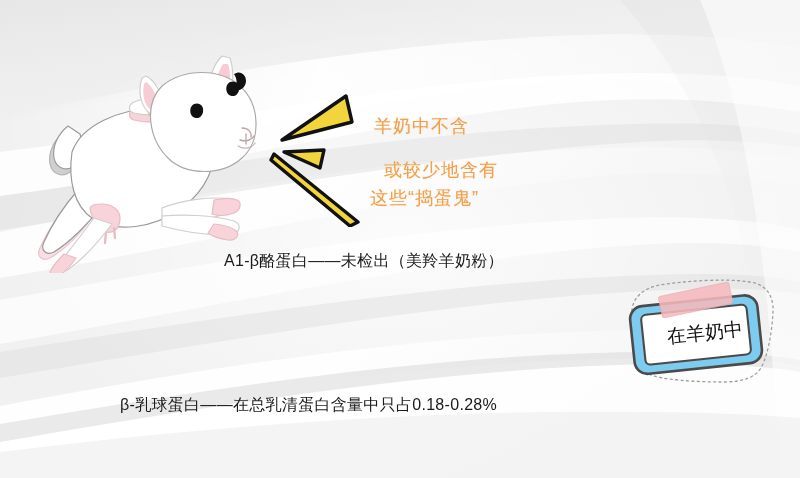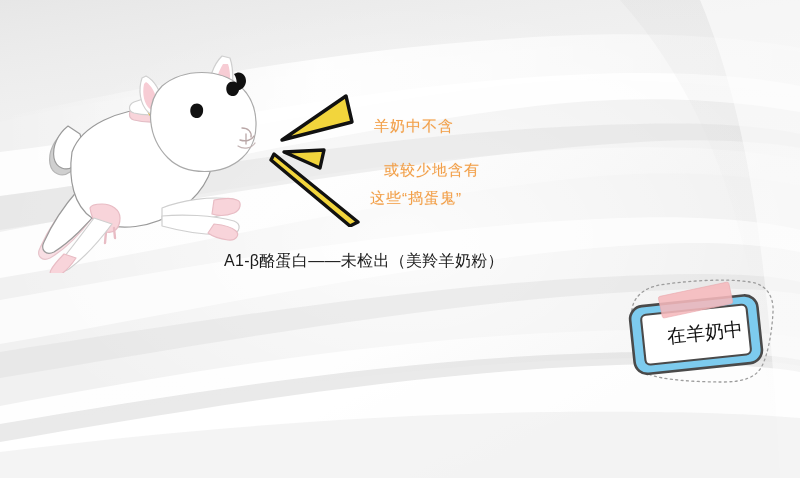--- a/index.html
+++ b/index.html
@@ -49,21 +49,21 @@
     height: 145px;
   }
 
   
   .headline {
     position: absolute;
     left: 370px;
     top: 112px;
     width: 260px;
     color: #f2a04a;
-    font-size: 15px;
+    font-size: 18px;
     line-height: 28px;
     letter-spacing: 1px;
     font-weight: 500;
     text-shadow: 0 0 1px rgba(242,160,74,.35);
   }
   .headline .l1 { display: block; padding-left: 4px; }
   .headline .l2 { display: block; padding-left: 14px; margin-top: 16px; }
   .headline .l3 { display: block; padding-left: 0px; }
 
   
@@ -252,20 +252,21 @@
 
   <div class="headline">
     <span class="l1">羊奶中不含</span>
     <span class="l2">或较少地含有</span>
     <span class="l3">这些“捣蛋鬼”</span>
   </div>
 
   <div class="stmt stmt-1">A1-β酪蛋白——未检出（美羚羊奶粉）</div>
 
 
+  <div class="stmt stmt-3">β-乳球蛋白——在总乳清蛋白含量中只占0.18-0.28%</div>
 
   <div class="note-wrap">
     <svg viewBox="0 0 170 112" width="170" height="112">
 
       <path d="M14,40 C12,24 24,12 42,9 C66,5 108,2 132,6
                C148,8 156,20 155,36 C154,56 150,78 144,90
                C138,102 124,106 104,106 C78,106 44,104 30,98
                C18,93 15,74 14,40 Z" fill="none" stroke="#9d9d9d" stroke-width="1.3" stroke-dasharray="2 3.4" stroke-linecap="round"></path>
 
       <g transform="rotate(-6 84 58)">

